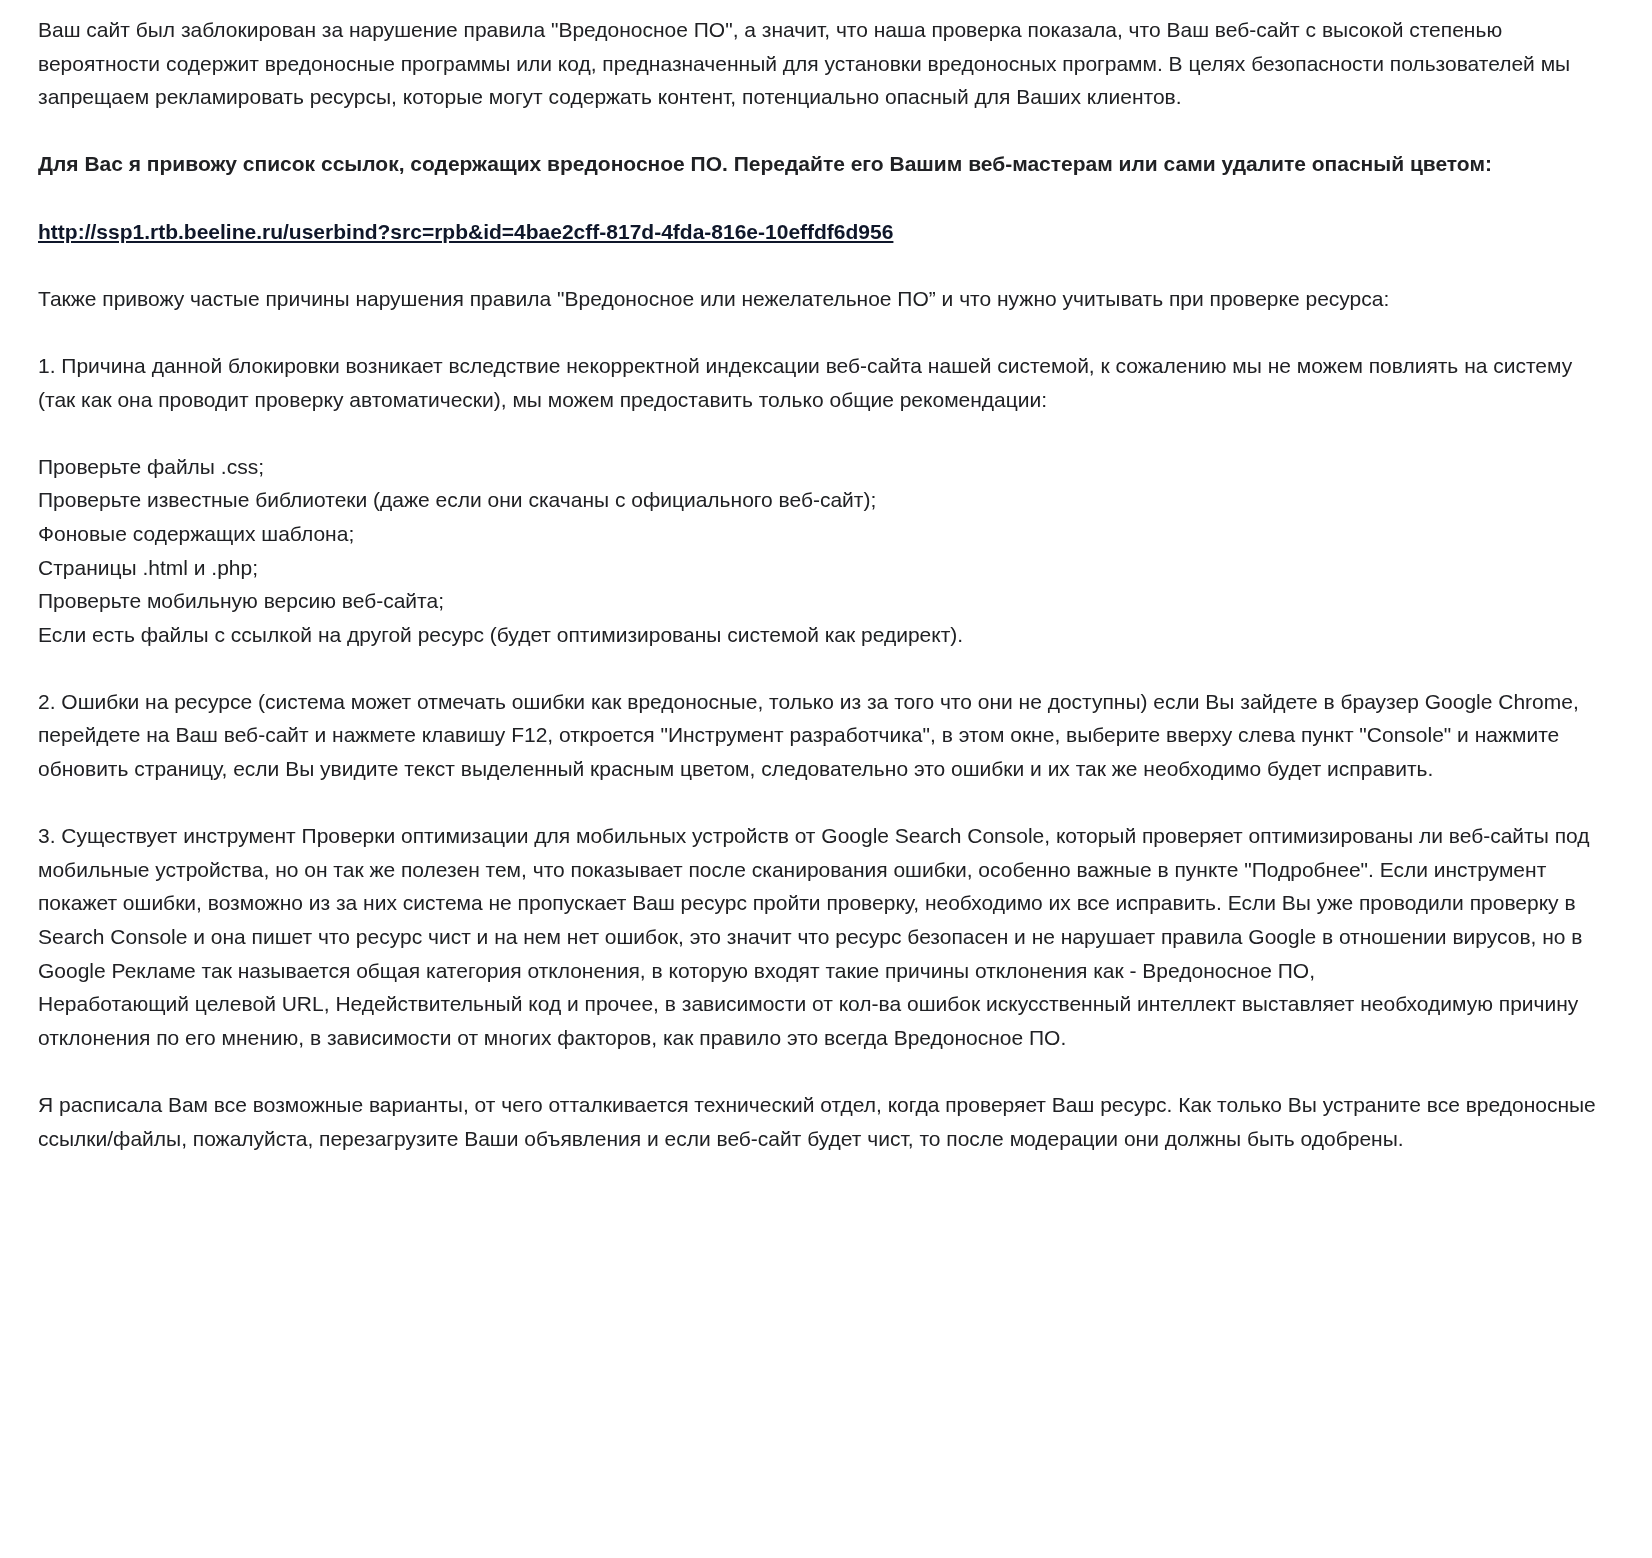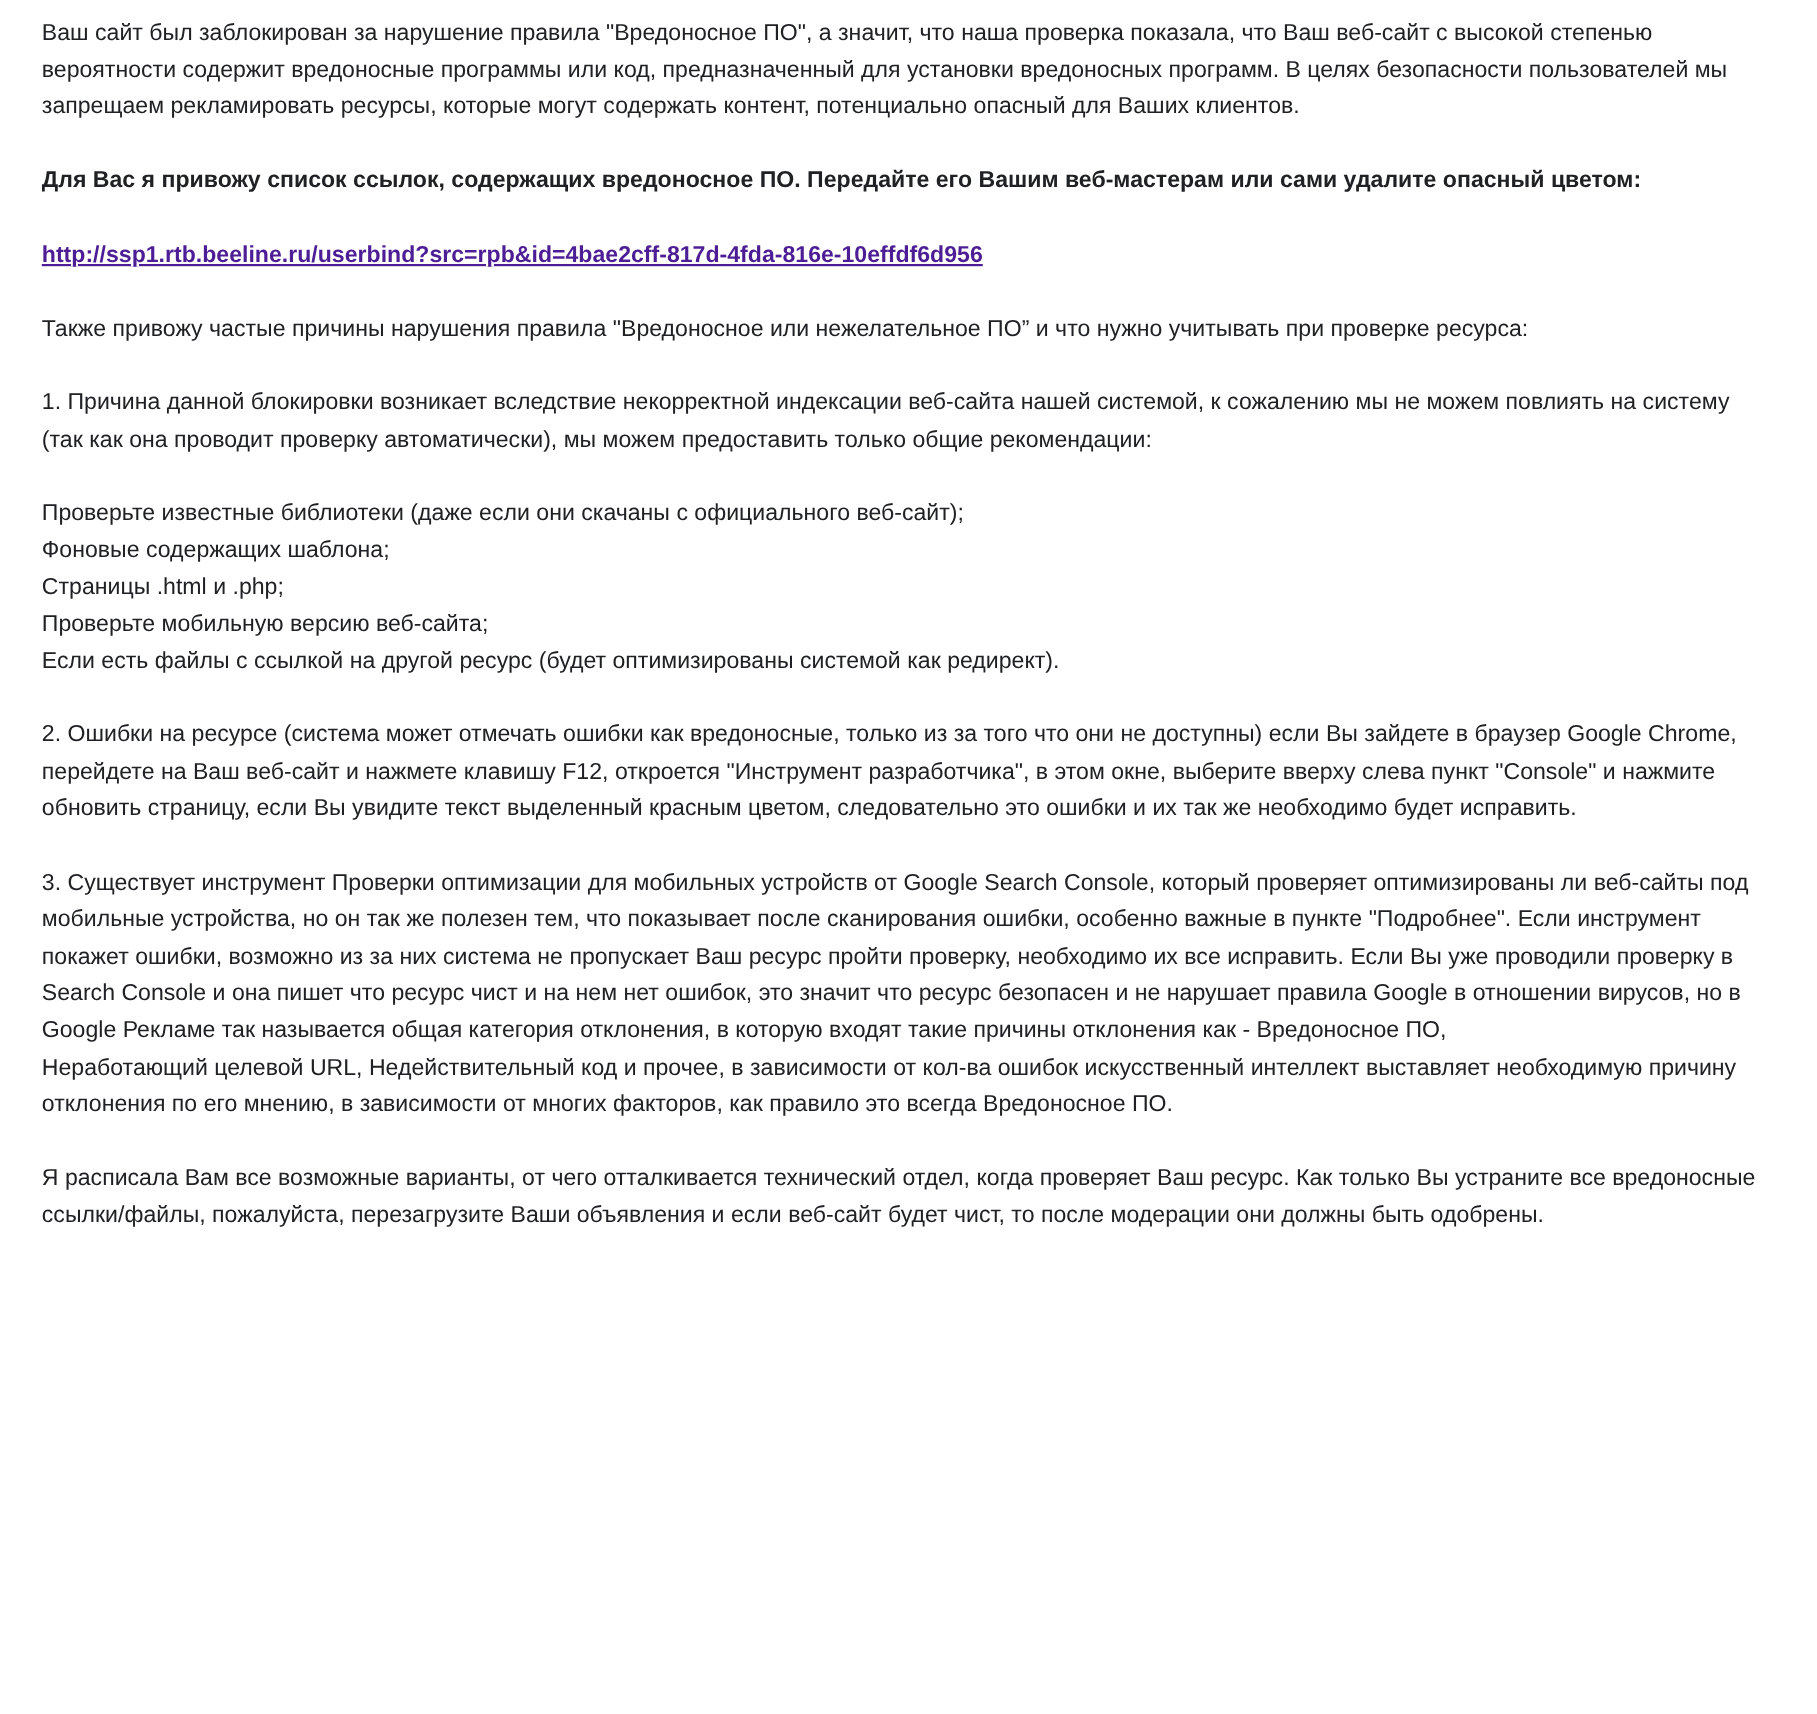--- a/index.html
+++ b/index.html
@@ -28,21 +28,21 @@
   p:last-child {
     margin-bottom: 16px;
   }
   .bold {
     font-weight: 700;
   }
   .line {
     display: block;
   }
   a.link {
-    color: #4c1d95;
+    color: #0f172a;
     font-weight: 700;
     word-break: break-all;
   }
 </style>
 </head>
 <body>
 
 <div class="page">
 
   <p>Ваш сайт был заблокирован за нарушение правила "Вредоносное ПО", а значит, что наша проверка показала, что Ваш веб-сайт с высокой степенью вероятности содержит вредоносные программы или код, предназначенный для установки вредоносных программ. В целях безопасности пользователей мы запрещаем рекламировать ресурсы, которые могут содержать контент, потенциально опасный для Ваших клиентов.</p>
@@ -51,20 +51,21 @@
 
   <p>
     <a class="link" href="#">http://ssp1.rtb.beeline.ru/userbind?src=rpb&amp;id=4bae2cff-817d-4fda-816e-10effdf6d956</a>
   </p>
 
   <p>Также привожу частые причины нарушения правила "Вредоносное или нежелательное ПО” и что нужно учитывать при проверке ресурса:</p>
 
   <p>1. Причина данной блокировки возникает вследствие некорректной индексации веб-сайта нашей системой, к сожалению мы не можем повлиять на систему (так как она проводит проверку автоматически), мы можем предоставить только общие рекомендации:</p>
 
   <p>
+    <span class="line">Проверьте файлы .css;</span>
     <span class="line">Проверьте известные библиотеки (даже если они скачаны с официального веб-сайт);</span>
     <span class="line">Фоновые содержащих шаблона;</span>
     <span class="line">Страницы .html и .php;</span>
     <span class="line">Проверьте мобильную версию веб-сайта;</span>
     <span class="line">Если есть файлы с ссылкой на другой ресурс (будет оптимизированы системой как редирект).</span>
   </p>
 
   <p>2. Ошибки на ресурсе (система может отмечать ошибки как вредоносные, только из за того что они не доступны) если Вы зайдете в браузер Google Chrome, перейдете на Ваш веб-сайт и нажмете клавишу F12, откроется "Инструмент разработчика", в этом окне, выберите вверху слева пункт "Console" и нажмите обновить страницу, если Вы увидите текст выделенный красным цветом, следовательно это ошибки и их так же необходимо будет исправить.</p>
 
   <p>

